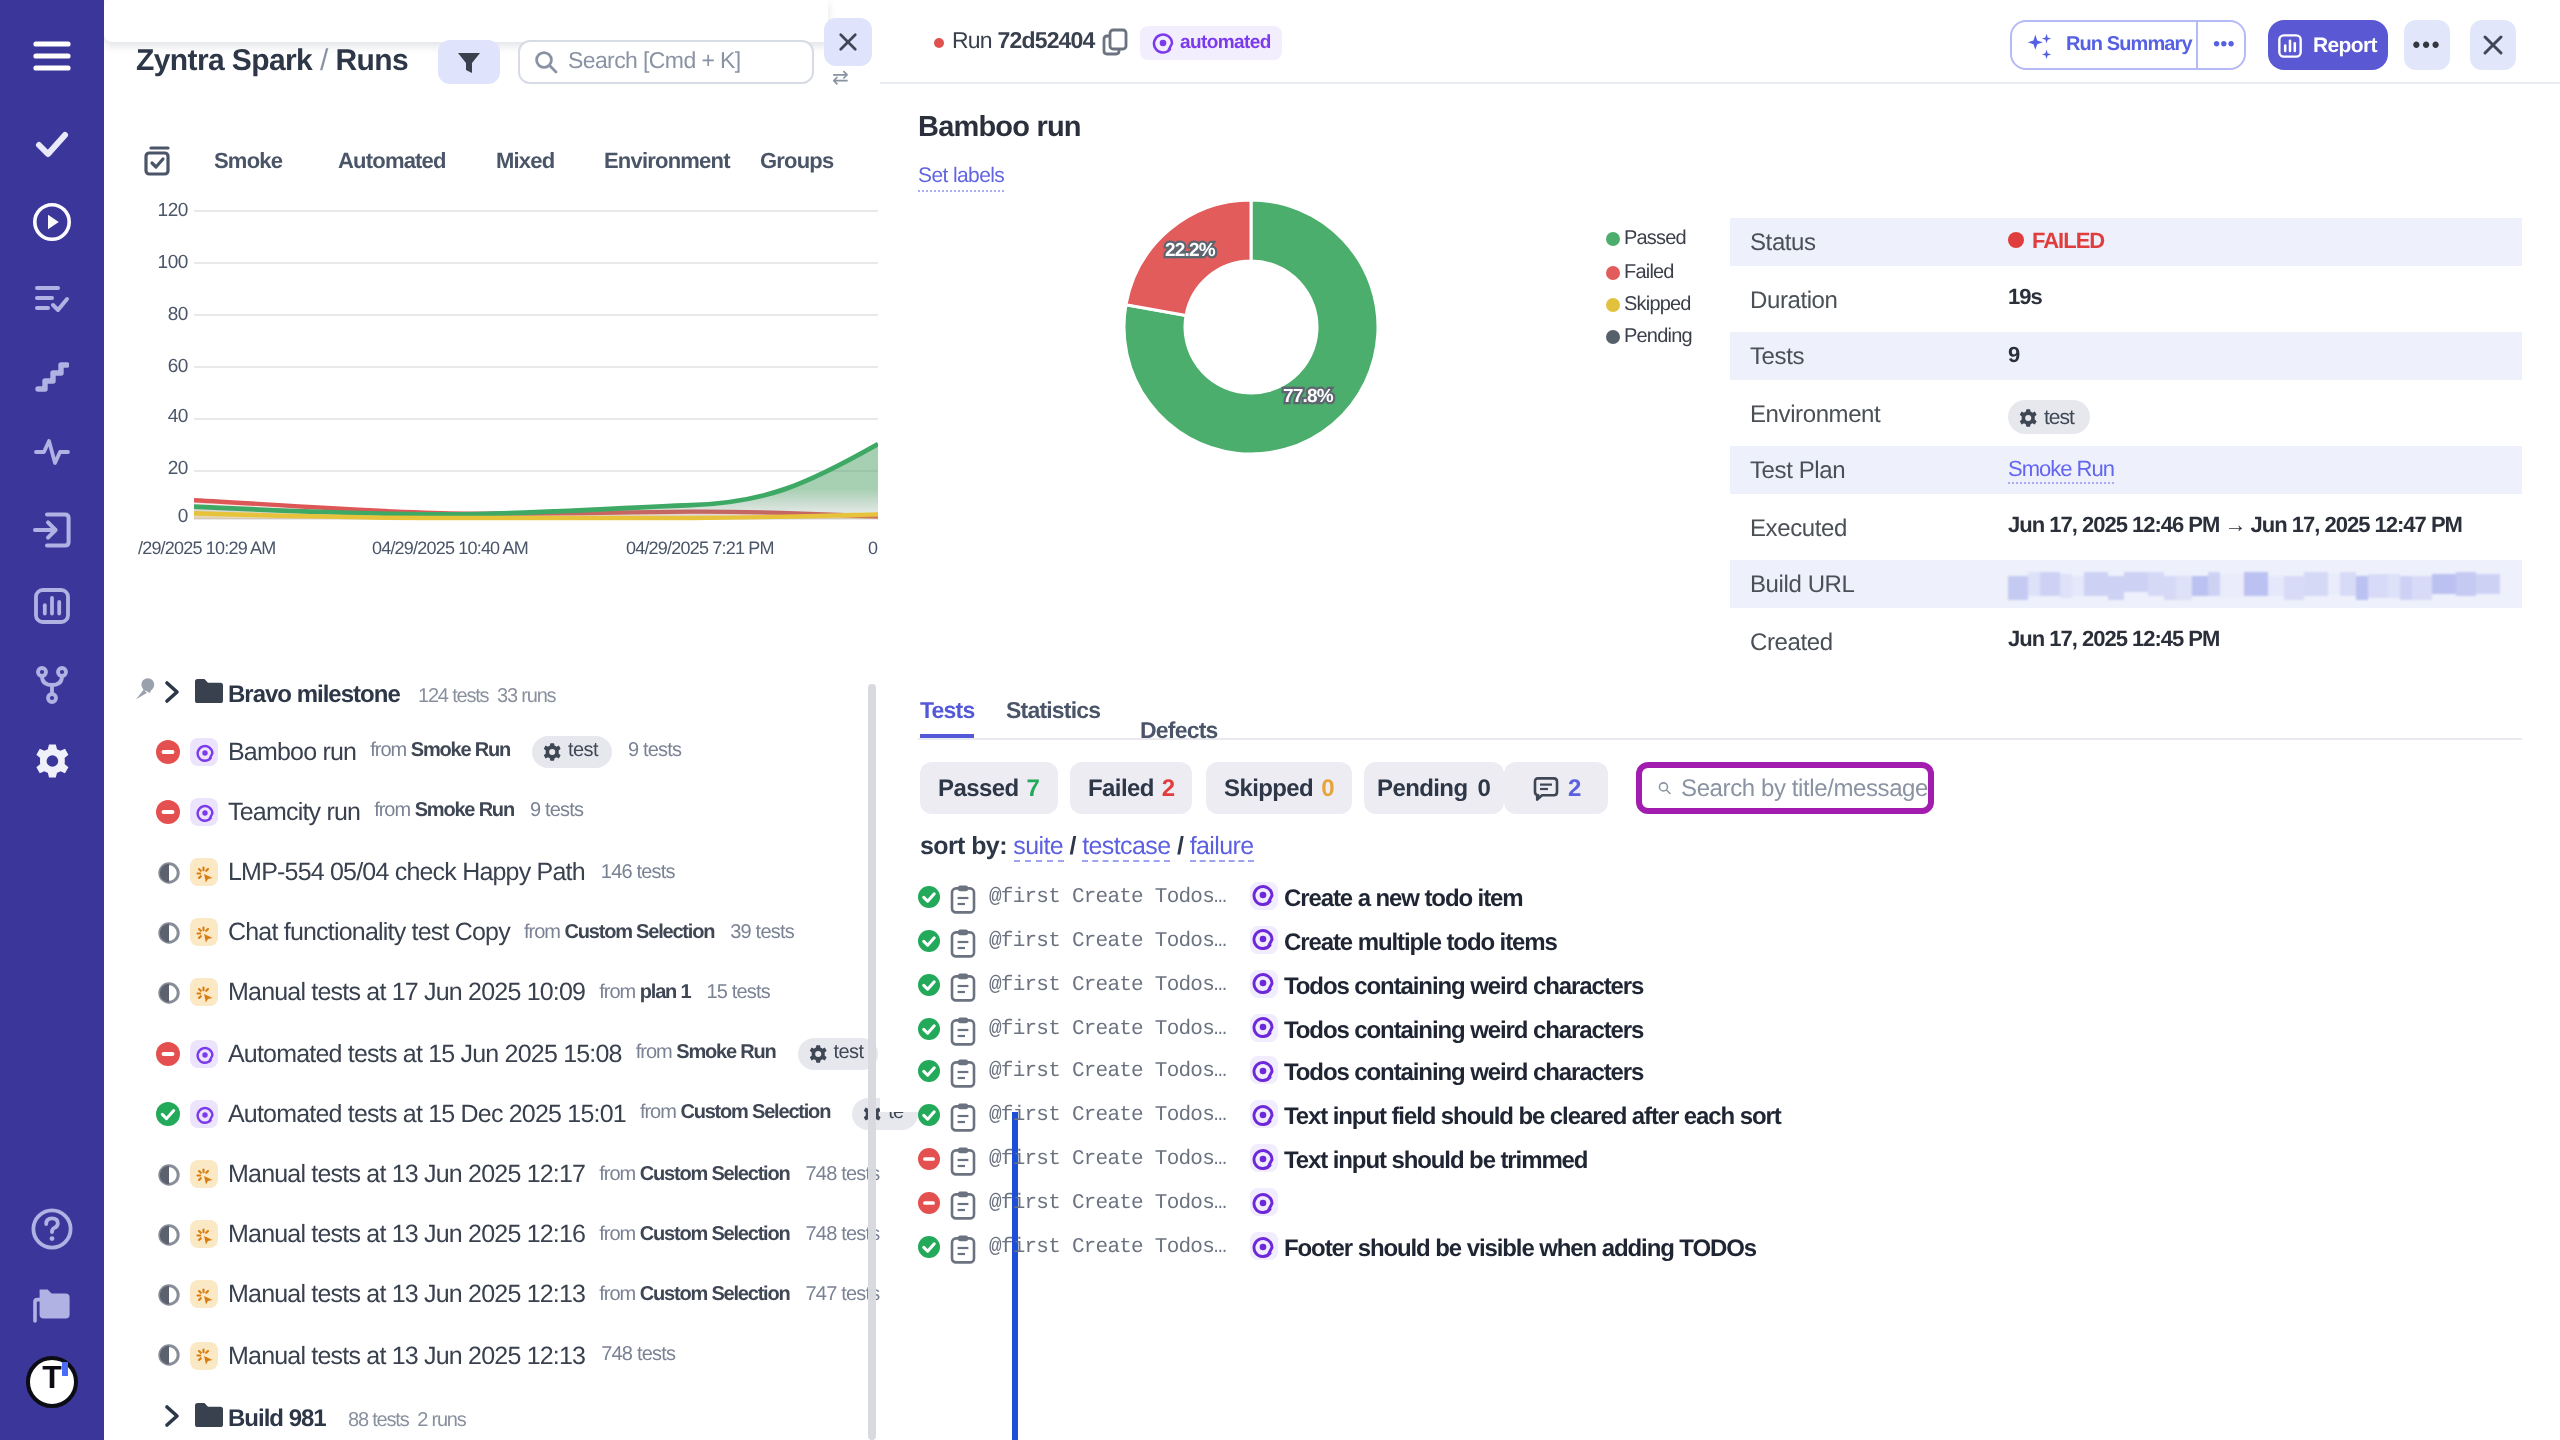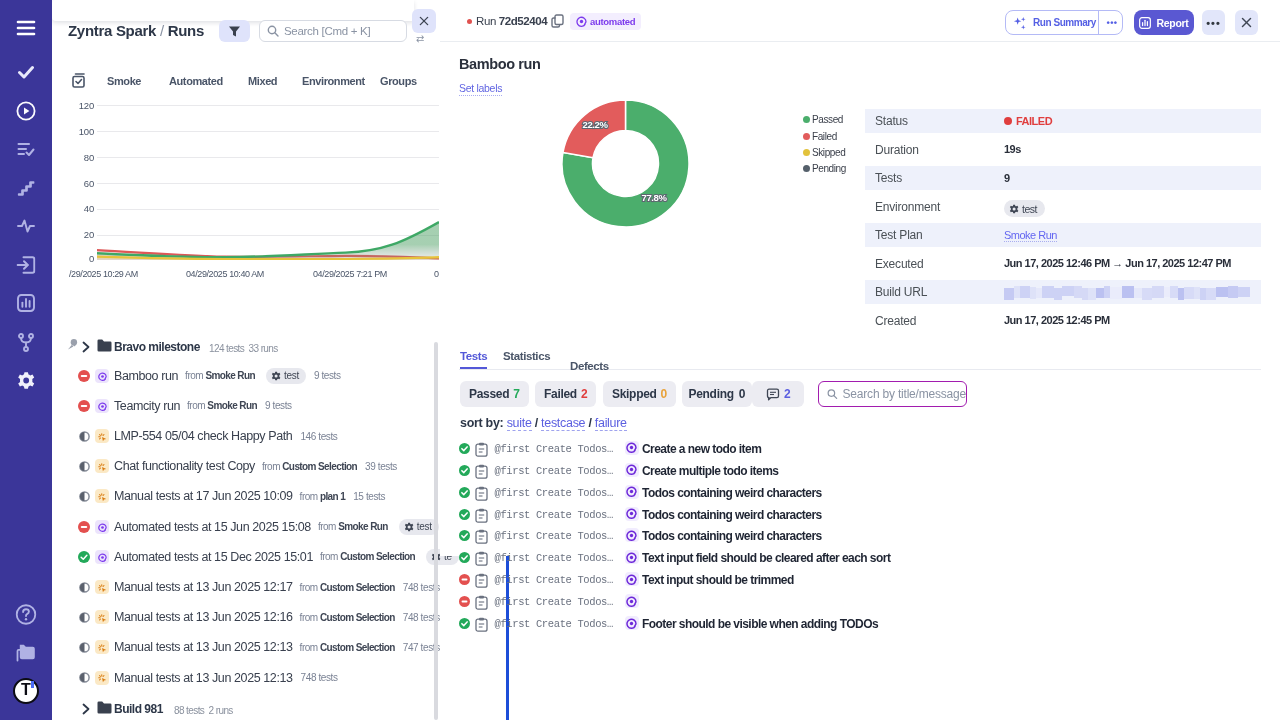--- a/index.html
+++ b/index.html
@@ -49,21 +49,21 @@
 .dvalue { position:absolute; left:139px; top:5.5px; font-size:11px; font-weight:600; color:#2a2f3a; white-space:nowrap; letter-spacing:-0.5px; }
 
 .legrow { position:absolute; left:363px; font-size:10px; letter-spacing:-0.4px; color:#3a3f4a; display:flex; align-items:center; gap:2px; }
 .legdot { width:7px; height:7px; border-radius:50%; display:inline-block; flex:none; }
 
 #ttabs { left:19px; top:350px; width:802px; height:20px; border-bottom:1px solid #e8eaf0; }
 .ttab { position:absolute; top:0; font-size:11.5px; font-weight:600; color:#4a5568; letter-spacing:-0.4px; }
 #tteststab { color:#5358d8; border-bottom:2px solid #5358d8; padding-bottom:5px; }
 
 .fchip { position:absolute; top:381px; height:26px; background:#ececf2; border-radius:6px; font-size:12px; font-weight:600; color:#2d3748; display:flex; align-items:center; padding:0 9px; gap:4px; letter-spacing:-0.3px; }
-#tsearch { position:absolute; left:378px; top:381px; width:149px; height:26px; border:1px solid #a21caf; border-radius:6px; display:flex; align-items:center; padding-left:8px; gap:5px; color:#8a93a3; font-size:12px; letter-spacing:-0.2px; white-space:nowrap; overflow:hidden; }
+#tsearch { position:absolute; left:378px; top:381px; width:149px; height:26px; border:3px solid #a21caf; border-radius:6px; display:flex; align-items:center; padding-left:8px; gap:5px; color:#8a93a3; font-size:12px; letter-spacing:-0.2px; white-space:nowrap; overflow:hidden; }
 #sortby { left:20px; top:416px; font-size:12.5px; color:#2d3748; font-weight:bold; letter-spacing:-0.3px; }
 #sortby a { color:#5b5fe0; font-weight:normal; border-bottom:1px dashed #9fa3ee; text-decoration:none; }
 #sortby .sl { font-weight:bold; color:#2d3748; }
 
 .trow { position:absolute; left:18.5px; height:22px; width:560px; }
 .trow .mono { position:absolute; left:36px; top:4px; font-family:"Liberation Mono", monospace; font-size:10.5px; color:#6b7280; letter-spacing:-0.38px; }
 .trow .ttl { position:absolute; left:183.5px; top:3px; font-size:12px; font-weight:600; color:#1f2533; white-space:nowrap; letter-spacing:-0.55px; }
 .tdot { position:absolute; left:0px; top:4px; }
 .clip { position:absolute; left:16px; top:3px; }
 .aticon { position:absolute; left:166px; top:2px; width:14px; height:14px; border-radius:4px; background:#f1ecfe; display:flex; align-items:center; justify-content:center; }

